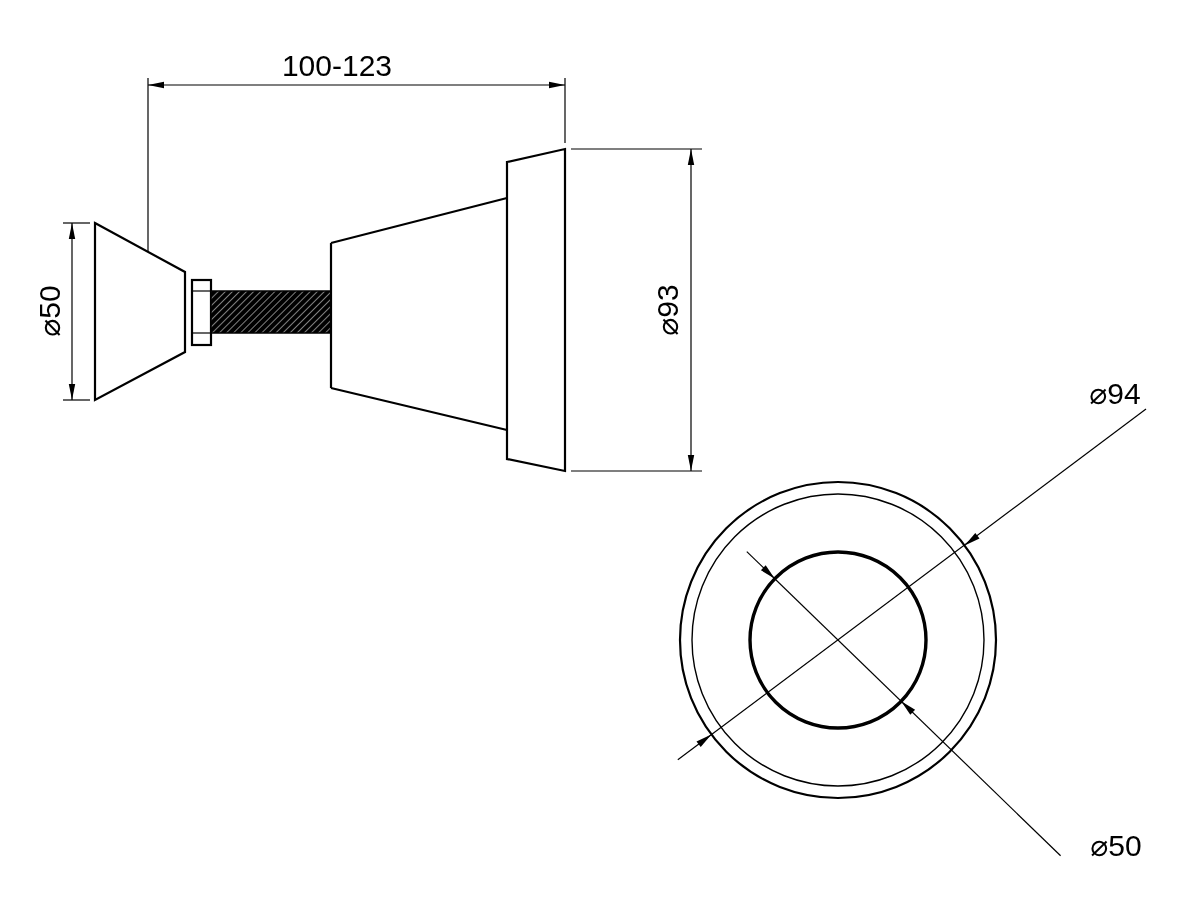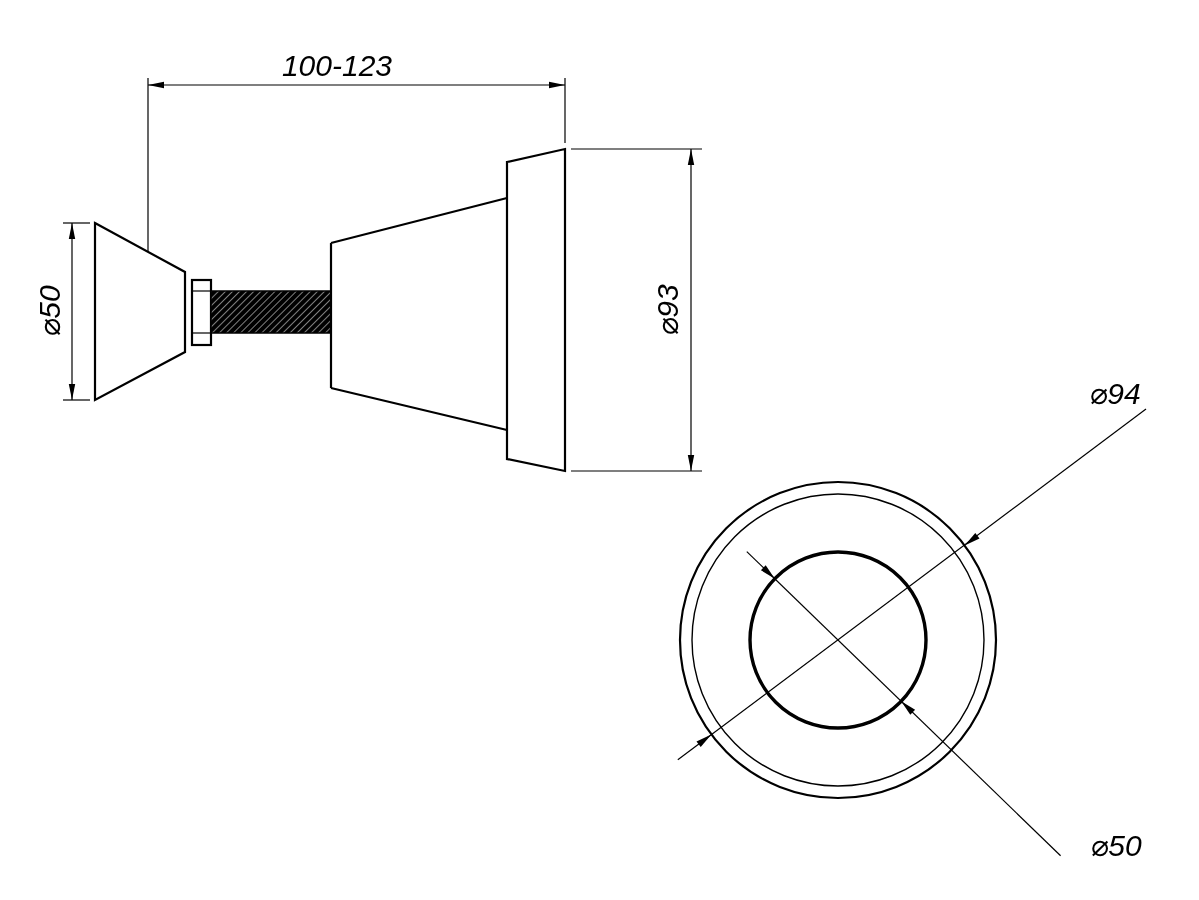--- a/index.html
+++ b/index.html
@@ -6,21 +6,20 @@
     margin: 0;
     padding: 0;
     background: #ffffff;
   }
   .canvas {
     position: relative;
     width: 1199px;
     height: 900px;
     background: #ffffff;
     overflow: hidden;
-    font-style: italic;
   }
   svg {
     display: block;
   }
   .dim-text {
     font-family: "Liberation Sans", "DejaVu Sans", sans-serif;
     font-size: 30px;
     fill: #000000;
   }
 </style>

